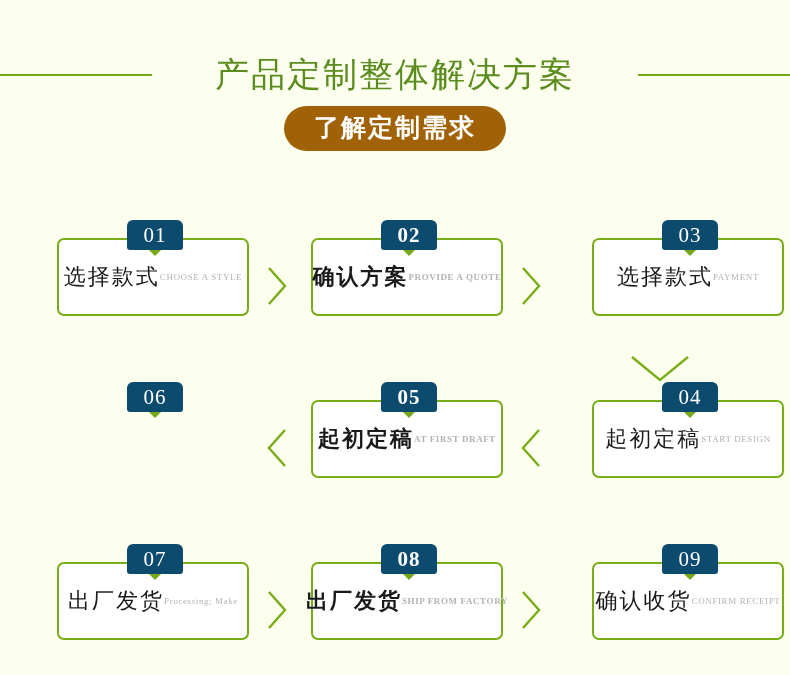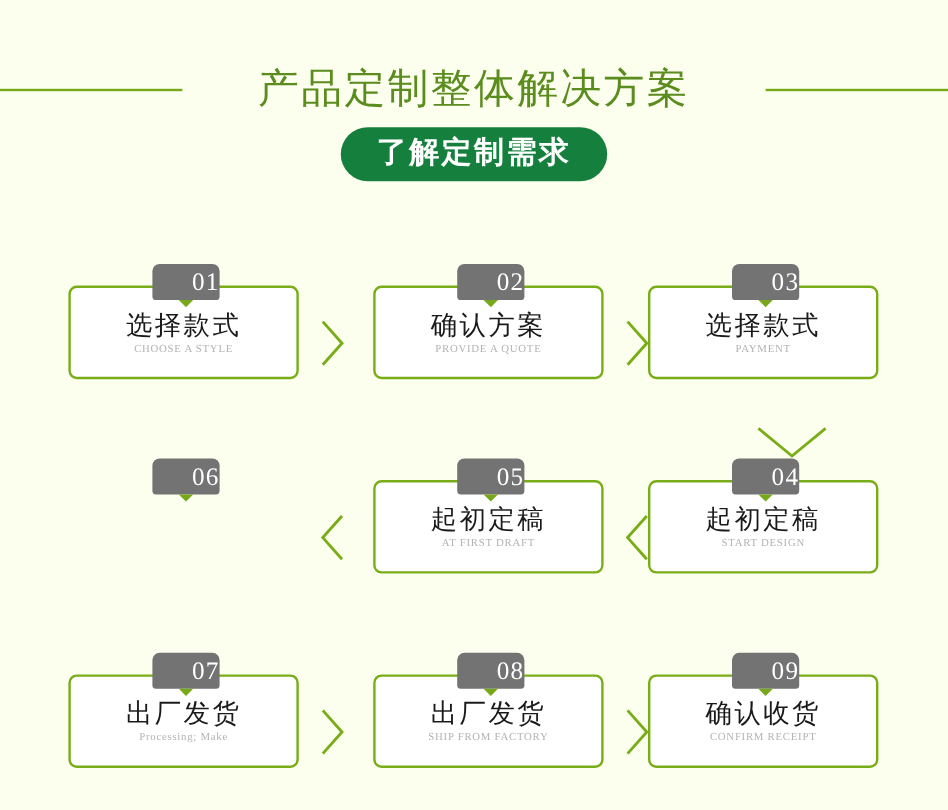--- a/index.html
+++ b/index.html
@@ -46,21 +46,21 @@
     line-height: 40px;
     color: #5b8c1e;
     letter-spacing: 2px;
     white-space: nowrap;
   }
   .pill {
     position: absolute;
     top: 106px;
     left: 50%;
     transform: translateX(-50%);
-    background: #15803d;
+    background: #a16207;
     color: #ffffff;
     border-radius: 999px;
     padding: 7px 30px 9px 30px;
     font-family: "Liberation Serif", serif;
     font-size: 25px;
     line-height: 29px;
     font-weight: bold;
     letter-spacing: 2px;
     white-space: nowrap;
   }
@@ -82,35 +82,35 @@
   .row-1 { top: 34px; }
   .row-2 { top: 196px; }
   .row-3 { top: 358px; }
 
   .cell {
     position: absolute;
     width: 196px;
     height: 100px;
   }
   .col-1 { left: 57px; }
-  .col-2 { left: 311px; }
-  .col-3 { left: 540px; text-decoration: underline; }
+  .col-2 { left: 311px; font-weight: bold; }
+  .col-3 { left: 592px; text-decoration: underline; }
 
   .box {
     position: absolute;
     top: 18px;
     left: 0;
     width: 192px;
     height: 78px;
     border: 2px solid #79ad18;
     border-radius: 7px;
     background: #ffffff;
     box-sizing: border-box;
     display: flex;
-    flex-direction: column;
+    flex-direction: row;
     align-items: center;
     justify-content: center;
   }
   .box-cn {
     font-family: "Liberation Serif", serif;
     font-size: 22px;
     line-height: 26px;
     color: #1a1a1a;
     letter-spacing: 2px;
     white-space: nowrap;
@@ -124,27 +124,27 @@
     margin-top: 0;
     white-space: nowrap;
   }
 
   
   .num-tab {
     position: absolute;
     top: 0;
     left: 50%;
     transform: translateX(-50%);
-    background: #737373;
+    background: #0c4a6e;
     border-radius: 6px 6px 3px 3px;
     min-width: 56px;
     height: 30px;
     display: flex;
     align-items: center;
-    justify-content: flex-end;
+    justify-content: center;
     z-index: 2;
   }
   .num-tab span {
     font-family: "Liberation Serif", serif;
     font-size: 21px;
     line-height: 21px;
     color: #ffffff;
     letter-spacing: 1px;
   }
   .num-tab::after {

